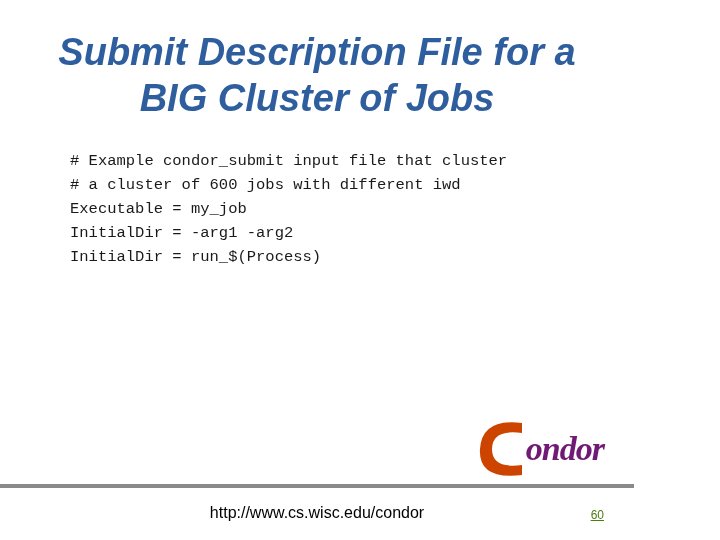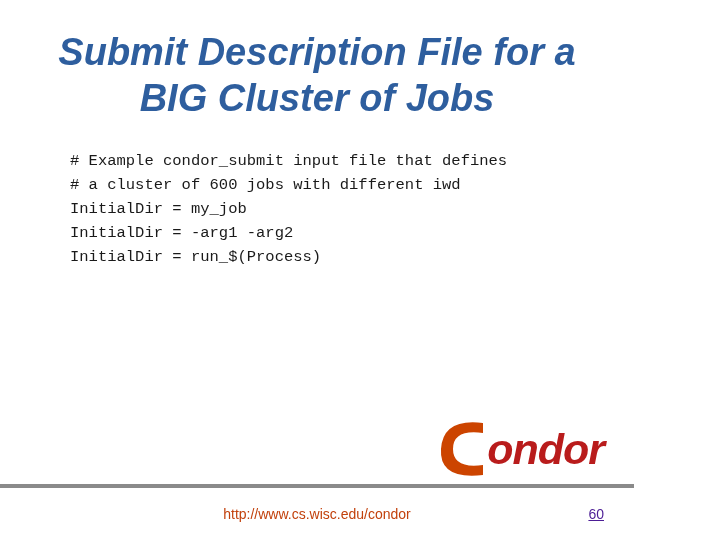--- a/index.html
+++ b/index.html
@@ -58,61 +58,61 @@
       position: absolute;
       bottom: 18px;
       left: 0;
       right: 0;
       display: flex;
       justify-content: center;
       align-items: center;
     }
 
     .footer-url {
-      font-size: 14px;
-      color: #c2410c;
+      font-size: 16px;
+      color: #000000;
       font-family: Arial, sans-serif;
     }
 
     .page-number {
       position: absolute;
       bottom: 18px;
       right: 30px;
-      font-size: 14px;
-      color: #4c1d95;
+      font-size: 12px;
+      color: #4d7c0f;
       font-family: Arial, sans-serif;
       text-decoration: underline;
     }
   </style>
 </head>
 <body>
 
 <div class="slide">
 
   <div class="title">
     <div>Submit Description File for a</div>
     <div>BIG Cluster of Jobs</div>
   </div>
 
   <div class="code-block">
-    <div># Example condor_submit input file that defines</div>
+    <div># Example condor_submit input file that cluster</div>
     <div># a cluster of 600 jobs with different iwd</div>
-    <div>InitialDir = my_job</div>
+    <div>Executable = my_job</div>
     <div>InitialDir  = -arg1 -arg2</div>
     <div>InitialDir = run_$(Process)</div>
   </div>
 
   <div class="bottom-bar"></div>
 
   <div style="position:absolute; bottom:55px; right:30px; display:flex; align-items:center;">
 
     <svg width="58" height="72" viewBox="0 0 58 72">
       <path d="M50,10 Q10,5 8,36 Q6,67 50,62 L50,52 Q20,56 20,36 Q20,16 50,20 Z" fill="#cc4400"></path>
     </svg>
-    <span style="font-size:43px; font-weight:bold; color:#b91c1c; font-style:italic; font-family:Liberation Sans, sans-serif; letter-spacing:-1px; margin-left:-4px;">ondor</span>
+    <span style="font-size:34px; font-weight:bold; color:#701a75; font-style:italic; font-family:Liberation Serif, serif; letter-spacing:-1px; margin-left:-4px;">ondor</span>
   </div>
 
   <div class="footer">
     <span class="footer-url">http://www.cs.wisc.edu/condor</span>
   </div>
 
   <div class="page-number">60</div>
 
 </div>
 

